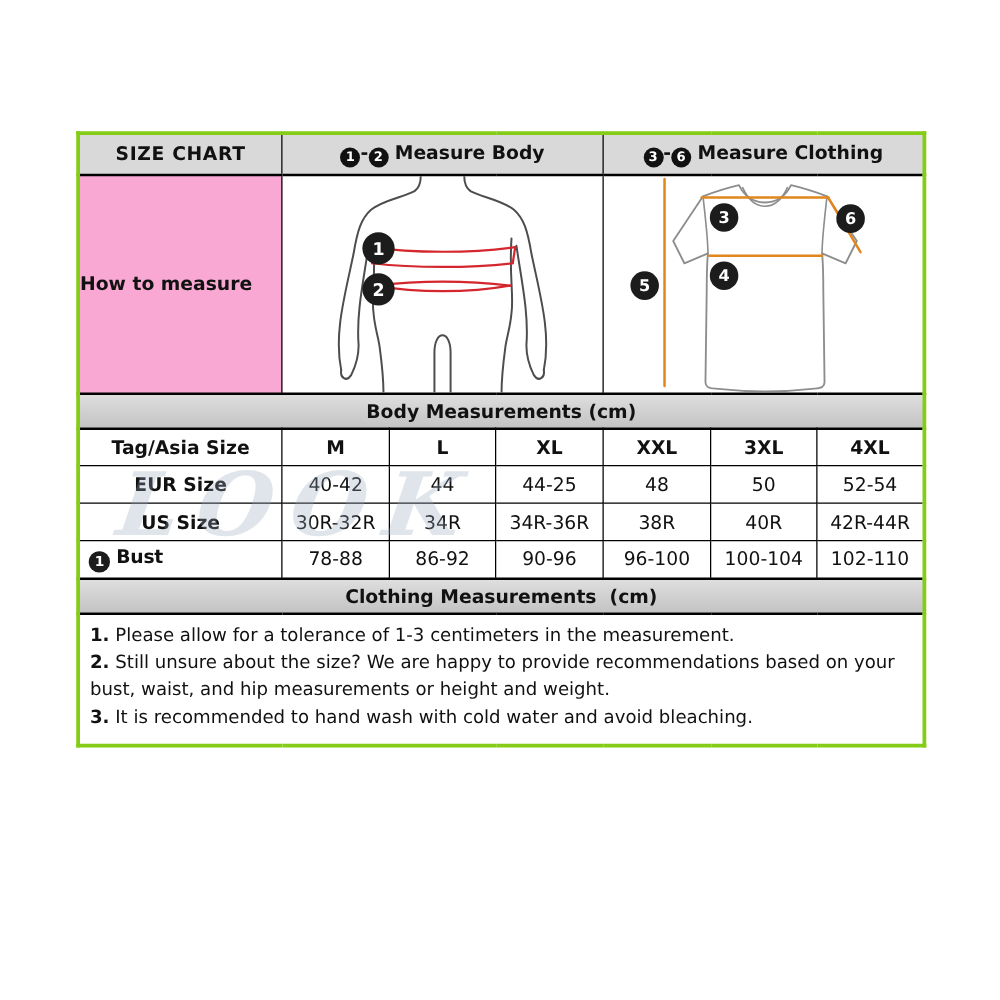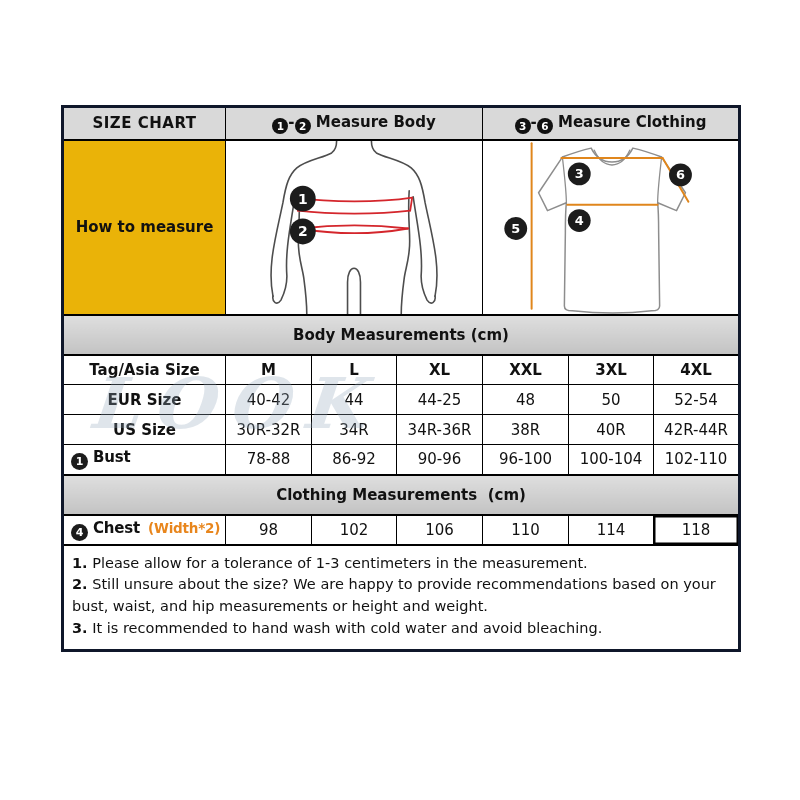--- a/index.html
+++ b/index.html
@@ -5,34 +5,34 @@
   html,body{margin:0;padding:0;}
   body{
     width:800px;height:800px;background:#ffffff;position:relative;
     font-family:"DejaVu Sans","Liberation Sans",sans-serif;color:#111;
     overflow:hidden;
   }
   .sheet{position:absolute;left:0;top:0;width:800px;height:800px;}
   table.size-chart{
     position:absolute;left:61px;top:105px;width:677px;
     border-collapse:collapse;table-layout:fixed;
-    border:3px solid #0f172a;background:#fff;
+    border:3px solid #84cc16;background:#fff;
   }
   td,th{border:1px solid #000;padding:0;box-sizing:border-box;vertical-align:middle;}
   
   tr.hdr{height:33px;}
   tr.hdr th{background:#d9d9d9;font-size:15px;font-weight:bold;border-bottom:2px solid #000;}
   th.sizechart-cell{font-size:17px;letter-spacing:.5px;}
   
   tr.measure-row{height:174px;}
-  td.htm-label{text-align:center;font-weight:bold;font-size:15px;background:#eab308;}
+  td.htm-label{font-weight:bold;font-size:15px;background:#f9a8d4;}
   td.diagram-cell{padding:0;vertical-align:top;background:#fff;}
   td.diagram-cell svg{display:block;width:100%;height:173px;}
   
-  tr.band{height:40px;border-radius:13px;}
+  tr.band{height:28px;border-radius:13px;}
   tr.band td{
     background:linear-gradient(#dedede,#c3c3c3);
     font-weight:bold;font-size:15px;text-align:center;
     border-top:2px solid #000;border-bottom:2px solid #000;white-space:pre-wrap;
   }
   
   tr.data{height:30px;}
   tr.data td{font-size:15px;text-align:center;background:transparent;}
   td.lbl-center{font-weight:bold;}
   td.lbl-left{
@@ -201,29 +201,20 @@
       <td>96-100</td>
       <td>100-104</td>
       <td>102-110</td>
     </tr>
 
     <tr class="band">
       <td colspan="7">Clothing Measurements  (cm)</td>
     </tr>
 
 
-    <tr class="data">
-      <td class="lbl-left"><span class="cbadge">4</span><span>Chest</span><span class="label-note">(Width*2)</span></td>
-      <td>98</td>
-      <td>102</td>
-      <td>106</td>
-      <td>110</td>
-      <td>114</td>
-      <td class="hl">118</td>
-    </tr>
 
 
 
     <tr class="notes-row">
       <td colspan="7">
         <div class="notes">
           <p><b>1.</b><span> Please allow for a tolerance of 1-3 centimeters in the measurement.</span></p>
           <p><b>2.</b><span> Still unsure about the size? We are happy to provide recommendations based on your bust, waist, and hip measurements or height and weight.</span></p>
           <p><b>3.</b><span> It is recommended to hand wash with cold water and avoid bleaching.</span></p>
         </div>

